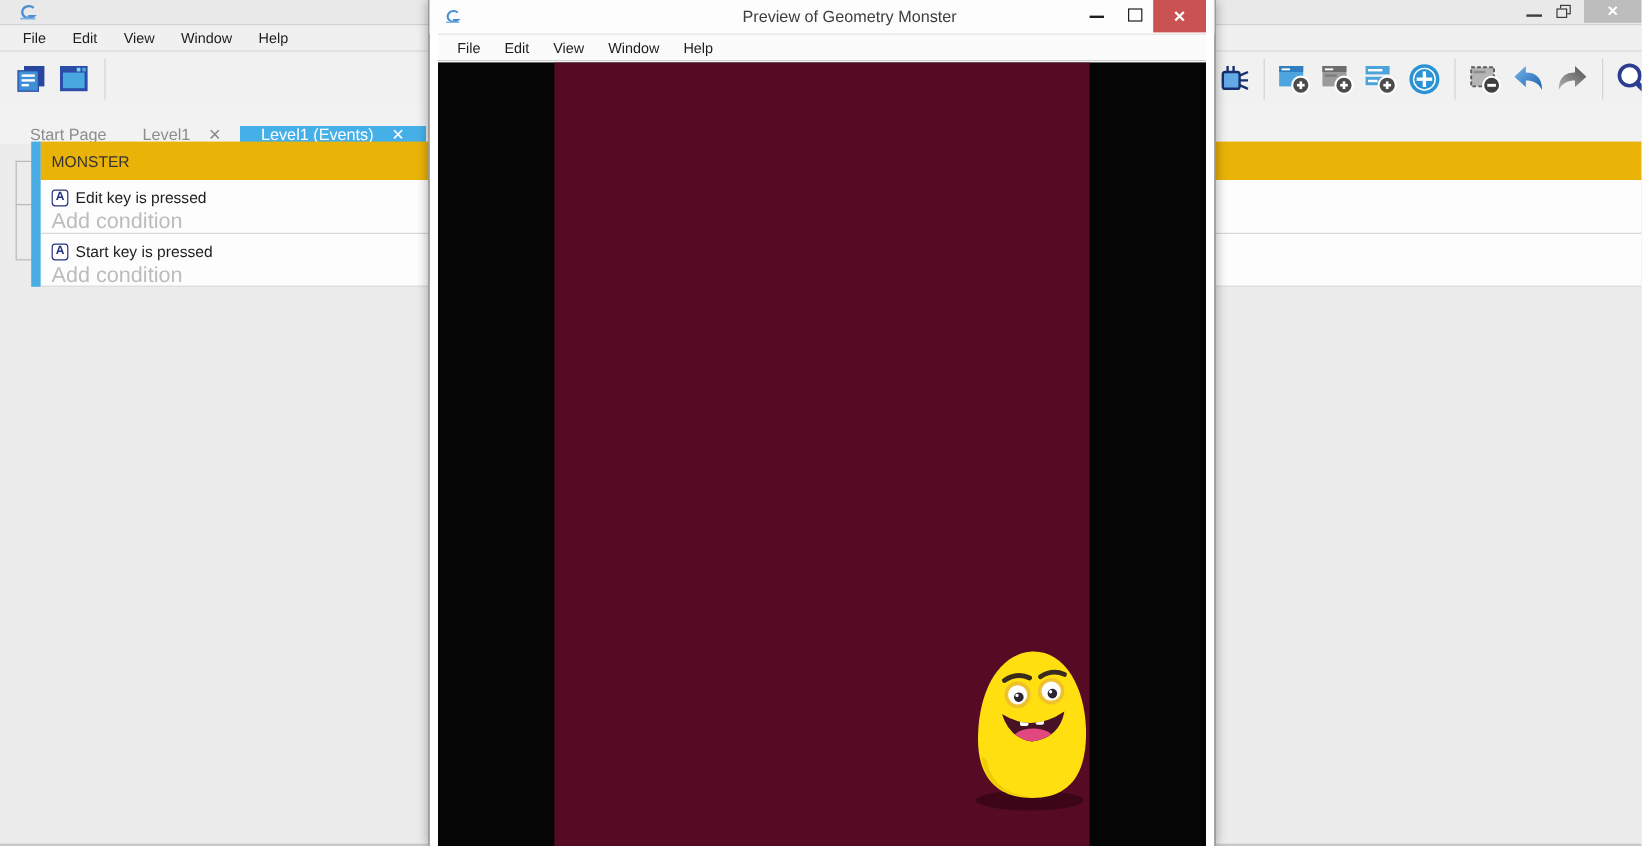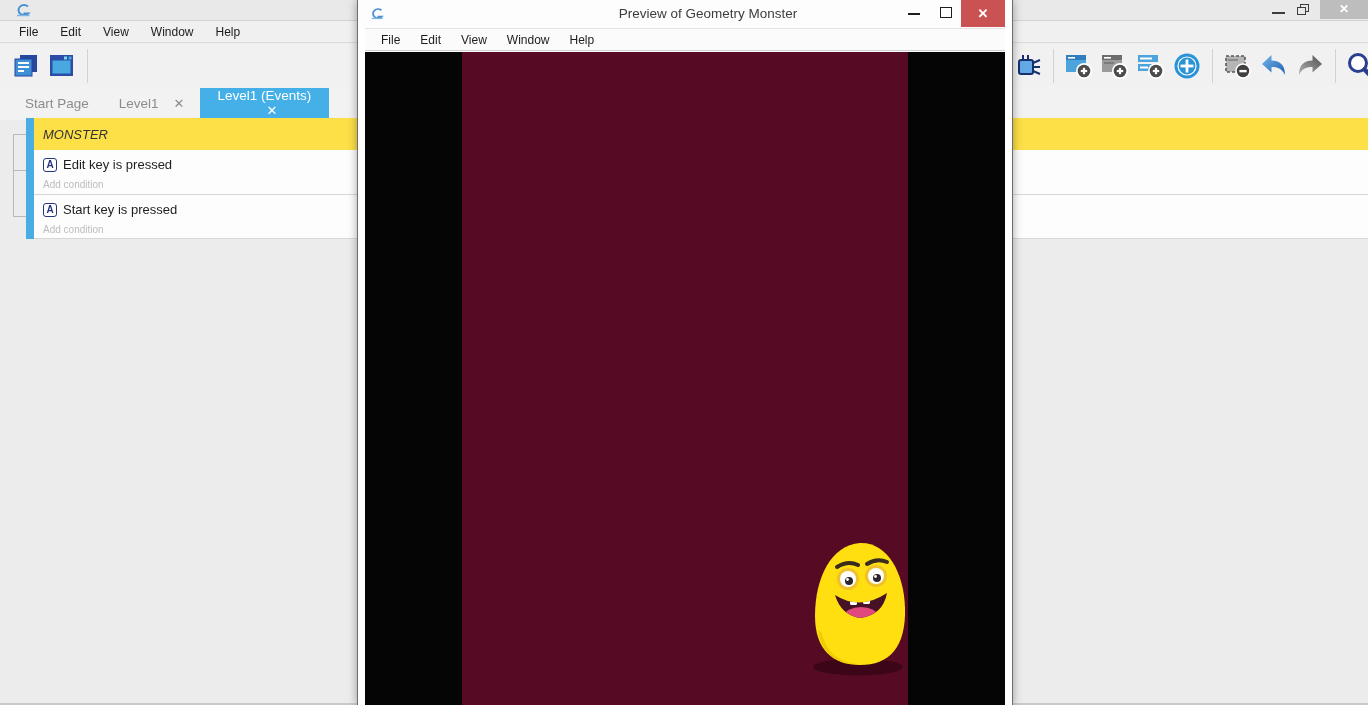--- a/index.html
+++ b/index.html
@@ -22,40 +22,40 @@
   .mw-menubar span, .pv-menubar span { font-size:12px; color:#1c1c1c; padding:0 11px; cursor:default; }
 
   .mw-toolbar { position:absolute; left:0; top:44px; width:1368px; height:42px; background:#f1f1f1; z-index:1; }
   .tb-icons { position:absolute; top:5px; display:flex; align-items:center; }
   .tb-left { left:8px; }
   .tb-right { left:1010px; }
   .tb-sep { width:1px; height:34px; background:#d2d2d2; margin:0 7px; }
   .tb-btn { width:32px; height:32px; display:flex; align-items:center; justify-content:center; margin:0 2px; }
 
   
-  .mw-tabstrip { position:absolute; left:0; top:86px; width:1368px; height:34px; background:#f2f2f2; display:flex; align-items:center; padding-left:10px; z-index:1; }
+  .mw-tabstrip { position:absolute; left:0; top:86px; width:1368px; height:34px; background:#f2f2f2; display:flex; align-items:flex-end; padding-left:10px; z-index:1; }
   .tab { display:flex; align-items:center; font-size:13.5px; color:#8c8c8c; padding:0 15px; cursor:default; }
   .tab .close { margin-left:15px; font-size:13px; color:#8c8c8c; }
-  .tab.active { background:#45b0e8; color:#ffffff; padding:0 18px;flex-direction:column; }
+  .tab.active { background:#45b0e8; color:#ffffff; padding:0 18px; }
   .tab.active .close { color:#ffffff; }
 
   
   .events-area { position:absolute; left:0; top:120px; width:1368px; bottom:0; background:#ececec; z-index:1; }
   .tree-v { position:absolute; left:13px; top:14px; width:1px; height:82px; background:#b9b9b9; }
   .tree-h { position:absolute; left:13px; width:13px; height:1px; background:#b9b9b9; }
   .ev-row { position:absolute; left:26px; right:0; display:flex; }
   .ev-bar { width:8px; background:#49ade3; flex:none; }
   .group-row { top:-2px; height:32px; }
-  .group-body { flex:1; background:#fde047; display:flex; align-items:center; padding-left:9px; font-size:13px; color:#333333;font-style:italic; }
+  .group-body { flex:1; background:#eab308; display:flex; align-items:center; padding-left:9px; font-size:13px; color:#333333; }
   .event-row-1 { top:30px; height:45px; }
   .event-row-2 { top:75px; height:44px; }
   .ev-body { flex:1; background:#fdfdfd; border-bottom:1px solid #d7d7d7; padding:3px 0 0 9px; }
   .cond-line { display:flex; align-items:center; height:23px; font-size:13px; color:#1e1e1e; }
   .key-icon { display:inline-flex; align-items:center; justify-content:center; width:14px; height:14px; border:1.5px solid #26337e; border-radius:3px; color:#26337e; font-size:10px; font-weight:bold; margin-right:6px; background:#fff; }
-  .add-line { height:19px; font-size:10px; color:#bcbcbc; line-height:17px; }
+  .add-line { height:19px; font-size:18px; color:#bcbcbc; line-height:17px; }
 
   
   .preview-window { position:absolute; left:357px; top:0; width:656px; height:705px; background:#ffffff; border-left:1px solid #6e6e6e; border-right:1px solid #6e6e6e; box-shadow:0 0 9px rgba(0,0,0,0.35); z-index:10; }
   .pv-titlebar { position:absolute; left:0; top:0; right:0; height:28px; background:#fdfdfd; }
   .pv-logo { position:absolute; left:11px; top:7px; width:16px; height:14px; }
   .pv-title { position:absolute; left:0; right:0; top:0; height:28px; text-align:center; line-height:28px; font-size:13.5px; color:#3d3d3d;margin-left:46px; }
   .pv-min { position:absolute; right:92px; top:13px; width:12px; height:2px; background:#1e1e1e; }
   .pv-max { position:absolute; right:60px; top:7px; width:12px; height:11px; border:1.5px solid #1e1e1e; background:transparent; }
   .pv-close { position:absolute; right:7px; top:0; width:44px; height:27px; background:#cb5252; color:#ffffff; font-size:13px; font-weight:bold; text-align:center; line-height:27px; }
   .pv-menubar { position:absolute; left:7px; right:7px; top:28px; height:23px; background:#fbfbfb; border-top:1px solid #e3e3e3; border-bottom:1px solid #cfcfcf; display:flex; align-items:center; padding-left:6px; }

